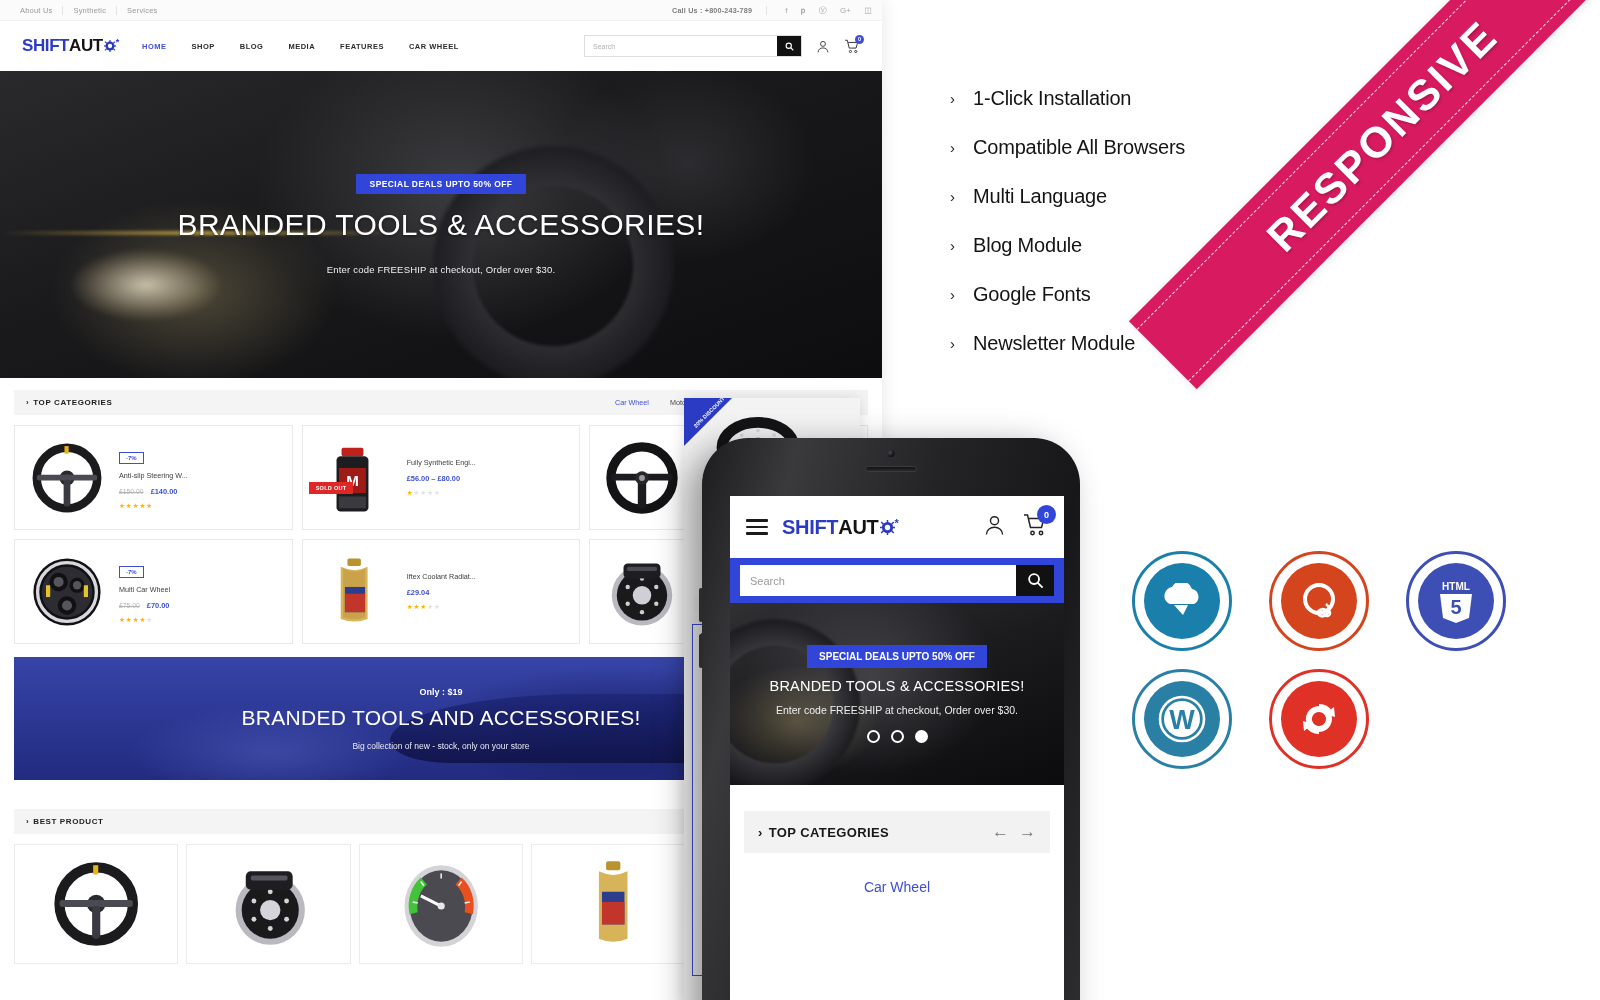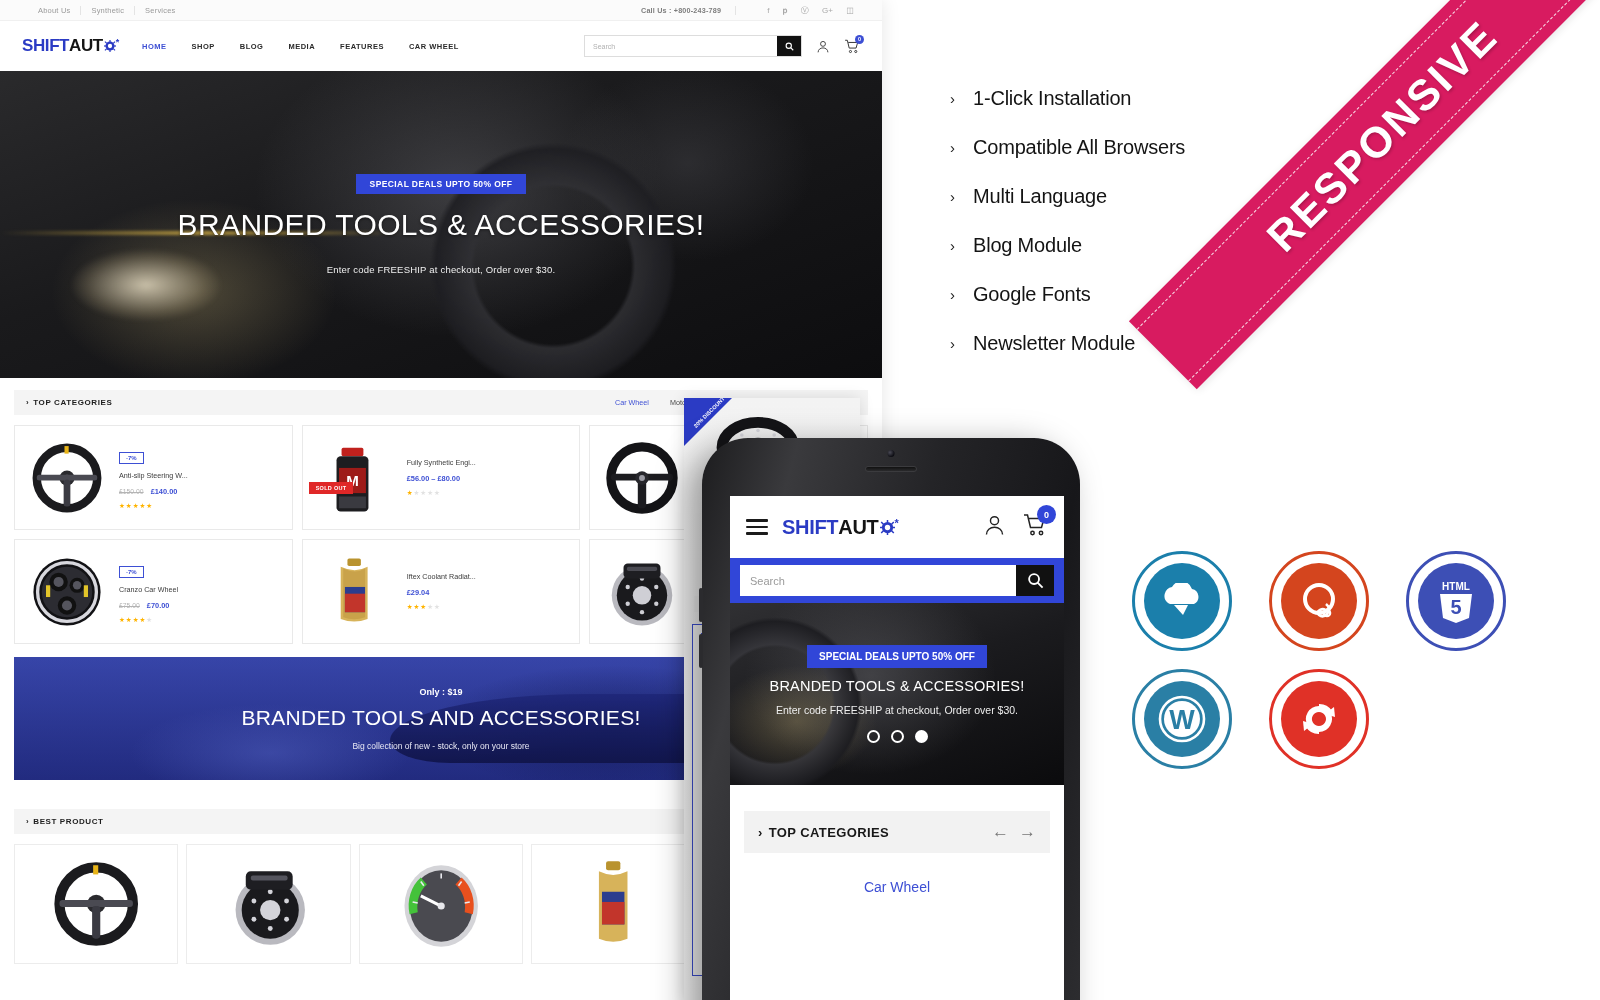--- a/index.html
+++ b/index.html
@@ -15,30 +15,30 @@
   .desktop {
     position: absolute; left: 0; top: 0; width: 882px; height: 1000px;
     background: #fff; overflow: hidden;
     box-shadow: 0 0 18px rgba(0,0,0,0.10);
   }
 
   
   .topbar {
     height: 21px; background: #fbfbfb; border-bottom: 1px solid #f0f0f0;
     display: flex; align-items: center; justify-content: space-between;
-    padding: 0 22px; font-size: 7.5px; color: #9a9a9a; letter-spacing: .2px;
+    padding: 0 4px; font-size: 7.5px; color: #9a9a9a; letter-spacing: .2px;
   }
   .topbar-left { display: flex; align-items: center; }
   .topbar-left a {
     padding: 0 10px; color: #9a9a9a; text-decoration: none;
     border-right: 1px solid #e4e4e4; line-height: 9px;
   }
   .topbar-left a:first-child { padding-left: 16px; }
   .topbar-left a:last-child { border-right: none; }
-  .topbar-right { display: flex; align-items: center; gap: 15px; }
+  .topbar-right { display: flex; align-items: center; gap: 2px; }
   .call-us { color: #7d7d7d; font-weight: bold; font-size: 7.2px; padding-right: 14px;
              border-right: 1px solid #e4e4e4; }
   .socials { display: flex; gap: 13px; padding-left: 16px; padding-right: 6px; color: #a8a8a8; }
   .socials span { font-size: 8px; line-height: 9px; }
 
   
   .header {
     height: 50px; background: #fff; display: flex; align-items: center;
     padding: 0 22px; position: relative;
   }
@@ -561,21 +561,21 @@
                 <circle cx="62" cy="42" r="9" fill="#111"></circle>
                 <circle cx="62" cy="42" r="5" fill="#55555e"></circle>
                 <circle cx="50" cy="66" r="11" fill="#111"></circle>
                 <circle cx="50" cy="66" r="6" fill="#55555e"></circle>
                 <rect x="25" y="42" width="5" height="14" fill="#e3c52a"></rect>
                 <rect x="70" y="42" width="5" height="14" fill="#e3c52a"></rect>
               </svg>
           </div>
           <div class="prod-info">
             <div class="badge-disc">-7%</div>
-            <div class="prod-name">Cranzo Car Wheel</div>
+            <div class="prod-name">Multi Car Wheel</div>
             <div class="prod-price">
               <span class="price-old">£75.00</span>
               <span class="price-new">£70.00</span>
             </div>
             <div class="stars">★★★★<span class="off">★</span></div>
           </div>
         </div>
 
         <div class="prod-card">
           <div class="prod-thumb">

